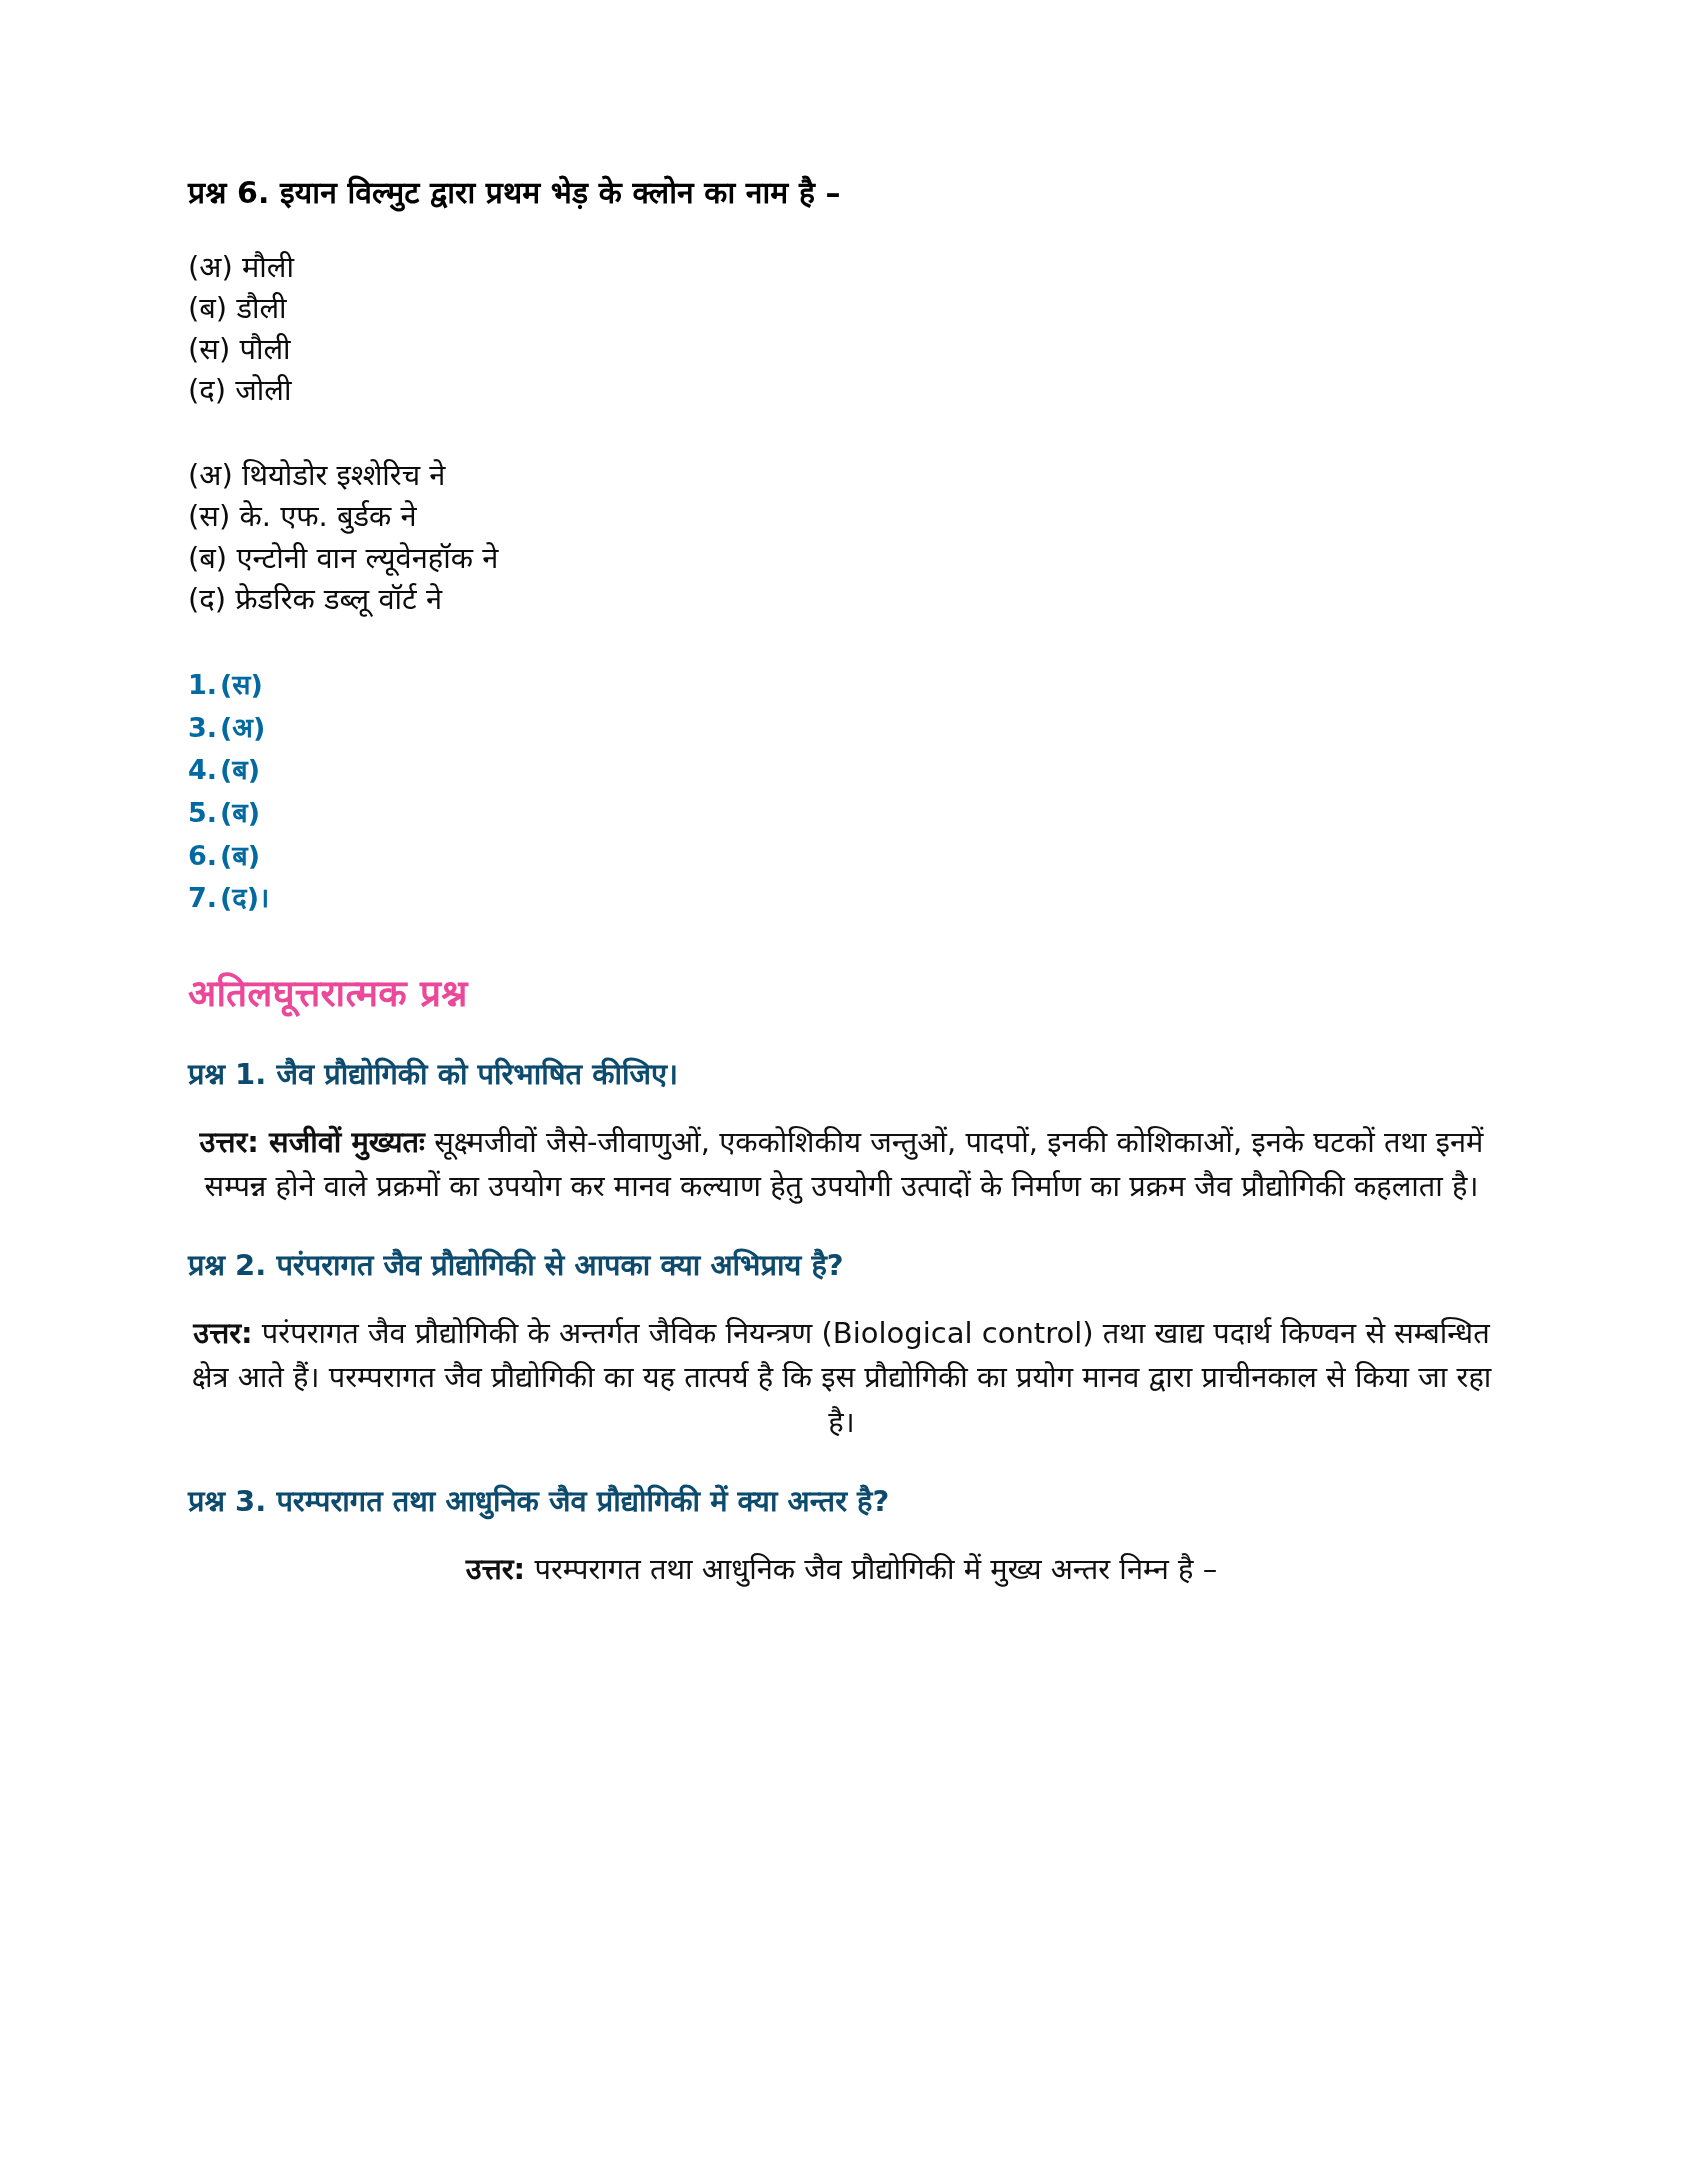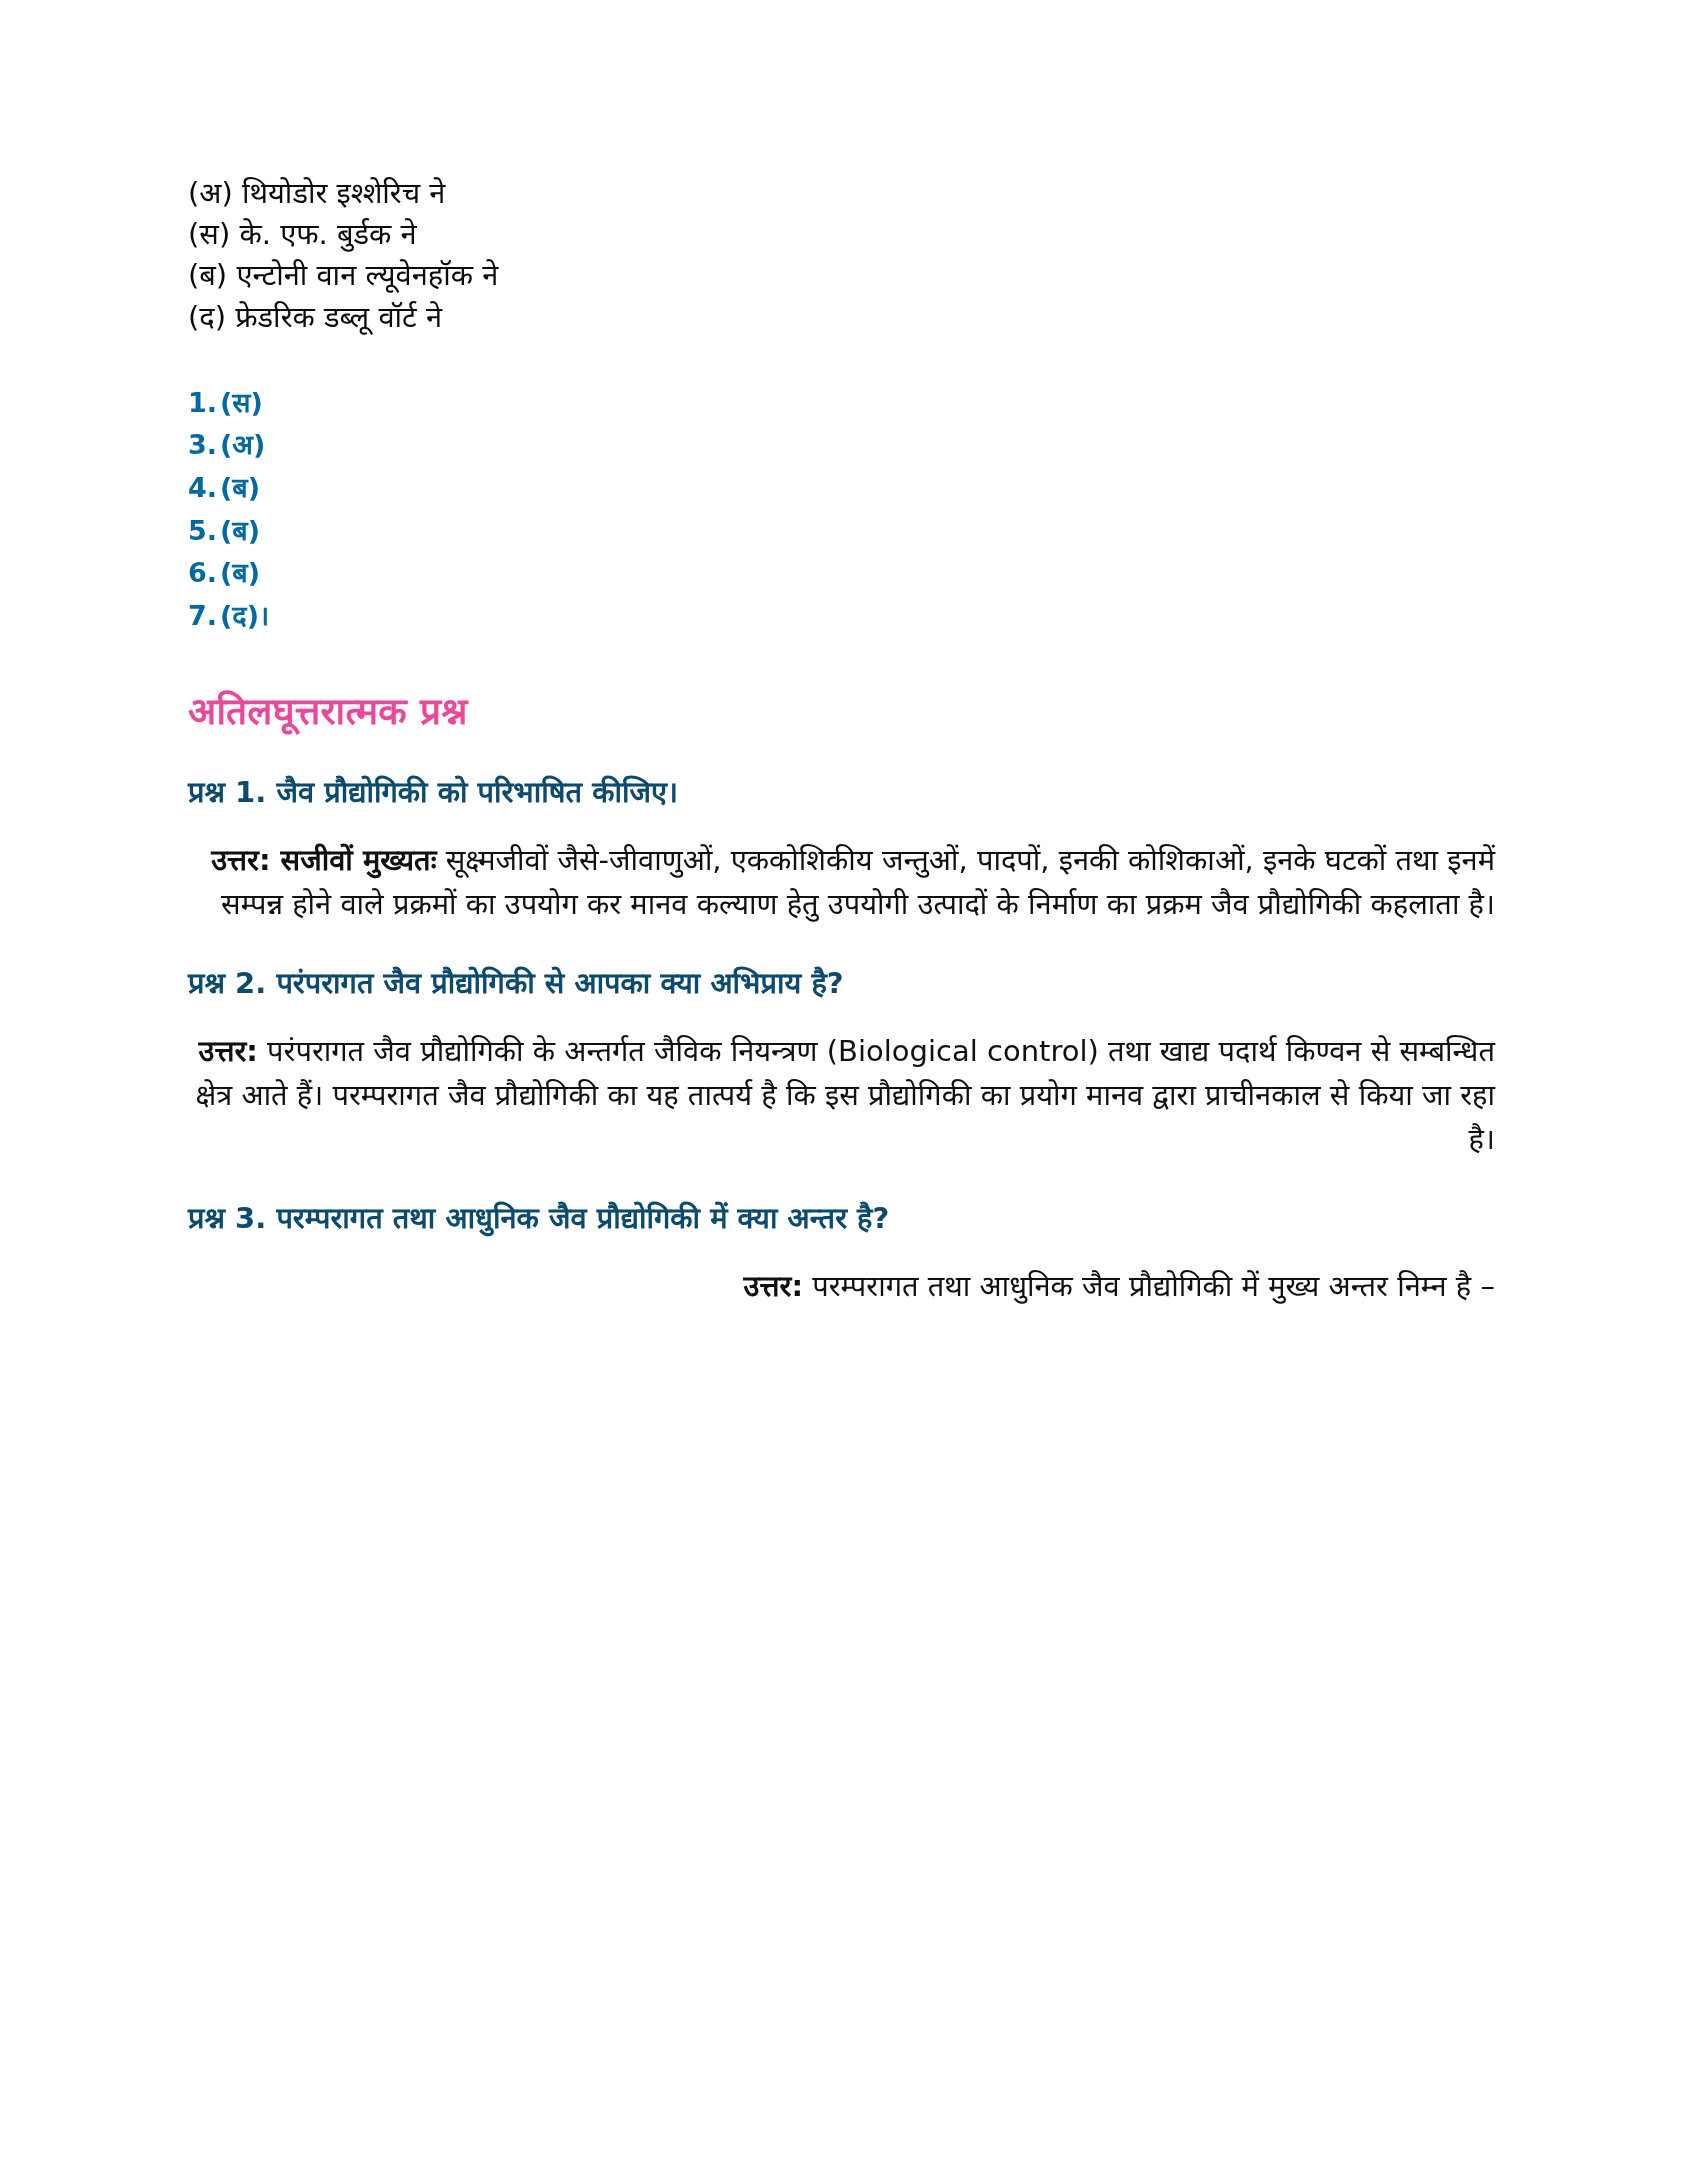--- a/index.html
+++ b/index.html
@@ -85,35 +85,44 @@
     line-height: 1.35;
     color: #0c4a6e;
     margin: 0 0 26px 0;
   }
   .qa-answer {
     font-family: "DejaVu Sans", "Liberation Sans", sans-serif;
     font-size: 29px;
     line-height: 1.52;
     color: #101010;
     margin: 0 0 38px 0;
-    text-align: right;
+    text-align: center;
     max-width: 1317px;
   }
   .qa-answer .lead {
     font-weight: bold;
   }
   .qa-answer .lead-strong {
     font-weight: bold;
   }
 </style>
 </head>
 <body>
 
 <div class="page">
 
+  <div>
+    <p class="q-heading">प्रश्न 6. इयान विल्मुट द्वारा प्रथम भेड़ के क्लोन का नाम है –</p>
+    <ul class="options">
+      <li>(अ) मौली</li>
+      <li>(ब) डौली</li>
+      <li>(स) पौली</li>
+      <li>(द) जोली</li>
+    </ul>
+  </div>
 
   <div>
     <ul class="options">
       <li>(अ) थियोडोर इश्शेरिच ने</li>
       <li>(स) के. एफ. बुर्डक ने</li>
       <li>(ब) एन्टोनी वान ल्यूवेनहॉक ने</li>
       <li>(द) फ्रेडरिक डब्लू वॉर्ट ने</li>
     </ul>
   </div>
 

